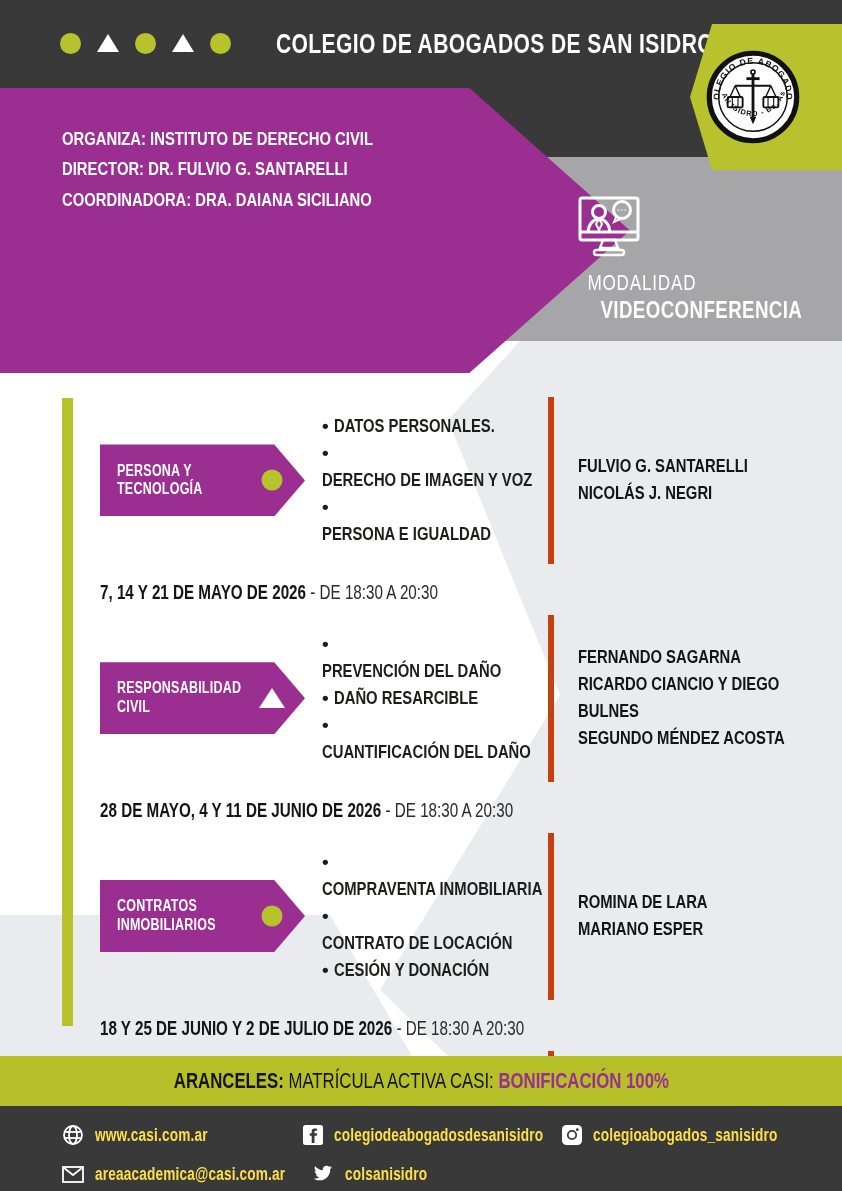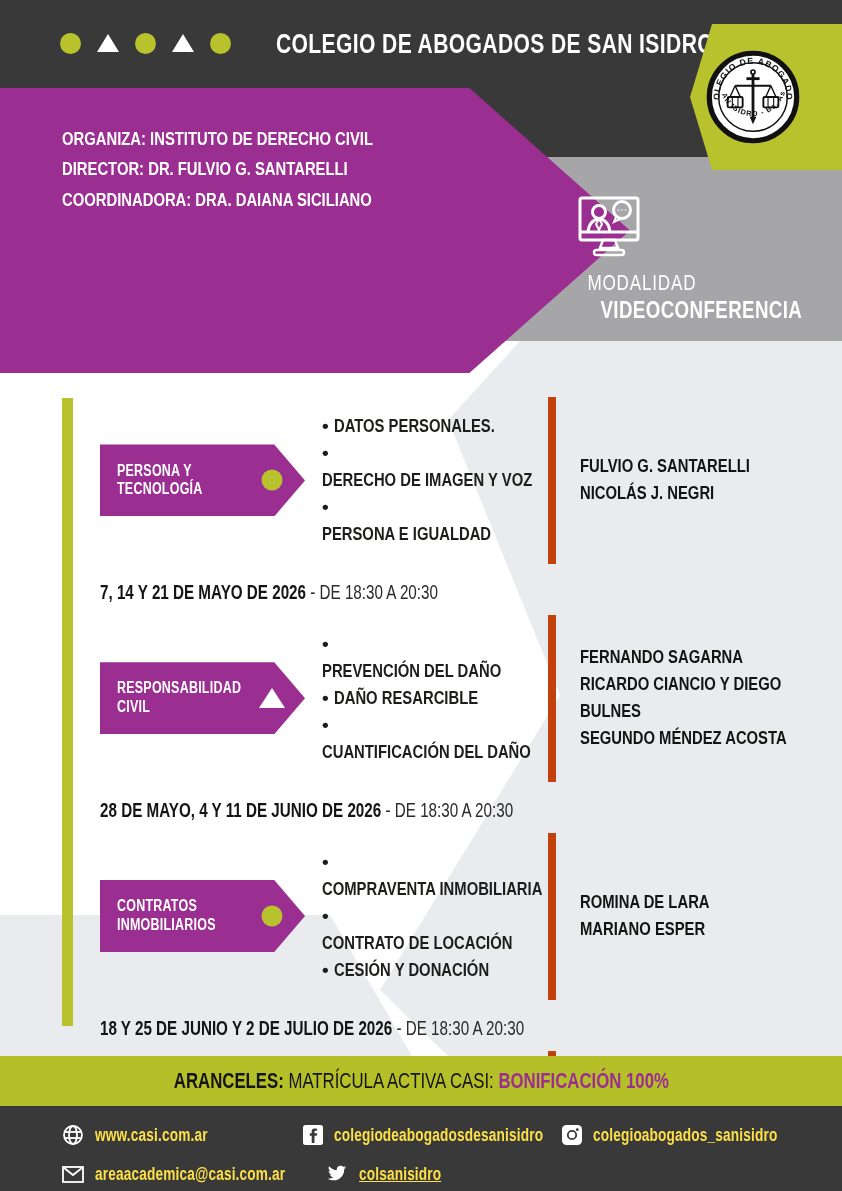--- a/index.html
+++ b/index.html
@@ -43,21 +43,21 @@
        clip-path:polygon(0 0,85% 0,100% 50%,85% 100%,0 100%);display:flex;align-items:center;}
   .tag-label{color:#fff;font-size:16px;font-weight:800;line-height:1.18;letter-spacing:.3px;
              padding:10px 58px 10px 17px;width:100%;box-sizing:border-box;}
   .marker{position:absolute;top:50%;left:84%;transform:translate(-50%,-50%);}
   .marker.circle{width:21px;height:21px;border-radius:50%;background:#b8c22c;}
   .marker.triangle{width:0;height:0;border-left:13px solid transparent;border-right:13px solid transparent;
                    border-bottom:20px solid #fff;background:none;border-radius:0;}
   .topics{margin-left:17px;width:226px;flex:0 0 226px;list-style:none;padding:0;}
   .topics li{font-size:19px;font-weight:700;color:#1d1d1b;line-height:1.42;}
   .topics li::before{content:"• ";}
-  .speakers{border-left:8px solid #c2410c;align-self:stretch;display:flex;flex-direction:column;
+  .speakers{border-left:6px solid #c2410c;align-self:stretch;display:flex;flex-direction:column;
             justify-content:center;padding-left:24px;flex:1;min-width:0;}
   .speaker{font-size:19px;font-weight:800;color:#141414;line-height:1.42;}
   .date-line{margin:17px 0 0 100px;font-size:19.5px;height:24px;}
   .date-bold{font-weight:800;color:#141414;}
   .date-rest{font-weight:400;color:#2b2b2b;}
   
   .fees{position:absolute;left:0;top:1056px;width:842px;height:50px;background:#b5bf27;
         display:flex;align-items:center;justify-content:center;font-size:21.5px;color:#141414;}
   .fees b{font-weight:800;}
   .fees .hl{font-weight:800;color:#9b2e91;}
@@ -293,21 +293,21 @@
       </svg>
       <span class="f-text cond">areaacademica@casi.com.ar</span>
     </div>
     <div class="f-item" style="left:303px;top:17px;">
       <svg width="20" height="20" viewBox="0 0 20 20">
         <rect x="0" y="0" width="20" height="20" rx="2.5" fill="#fff"></rect>
         <path d="M13.5,3.5 h-2.2 c-1.6,0 -2.6,1 -2.6,2.7 v2 H6.8 v2.6 h1.9 V18 h2.8 v-7.2 h2.3 l.4,-2.6 h-2.7 v-1.5 c0,-.7 .3,-1 1,-1 h1.9 z" fill="#393939"></path>
       </svg>
       <span class="f-text cond">colegiodeabogadosdesanisidro</span>
     </div>
-    <div class="f-item" style="left:326px;top:56px;text-decoration:underline;">
+    <div class="f-item" style="left:312px;top:56px;">
       <svg width="22" height="18" viewBox="0 0 17 14" fill="#fff">
         <path d="M15.5 1.7c-.5.2-1 .4-1.6.5.6-.3 1-.9 1.2-1.5-.5.3-1.1.6-1.8.7C12.8.8 12 .5 11.2.5 9.6.5 8.3 1.8 8.3 3.4c0 .2 0 .4.1.6C6 3.9 3.8 2.7 2.4.9c-.3.4-.4.9-.4 1.5 0 1 .5 1.9 1.3 2.4-.5 0-.9-.1-1.3-.4v.1c0 1.4 1 2.6 2.3 2.9-.2.1-.5.1-.8.1-.2 0-.4 0-.6-.1.4 1.2 1.5 2 2.7 2-1 .8-2.3 1.2-3.6 1.2H1.3c1.3.8 2.8 1.3 4.5 1.3 5.4 0 8.3-4.4 8.3-8.3v-.4c.6-.4 1.1-.9 1.4-1.5z"></path>
       </svg>
       <span class="f-text cond">colsanisidro</span>
     </div>
     <div class="f-item" style="left:562px;top:17px;">
       <svg width="20" height="20" viewBox="0 0 20 20">
         <rect x="0" y="0" width="20" height="20" rx="4.5" fill="#fff"></rect>
         <circle cx="10" cy="10" r="4.2" fill="none" stroke="#393939" stroke-width="1.8"></circle>
         <circle cx="15.3" cy="4.7" r="1.4" fill="#393939"></circle>

